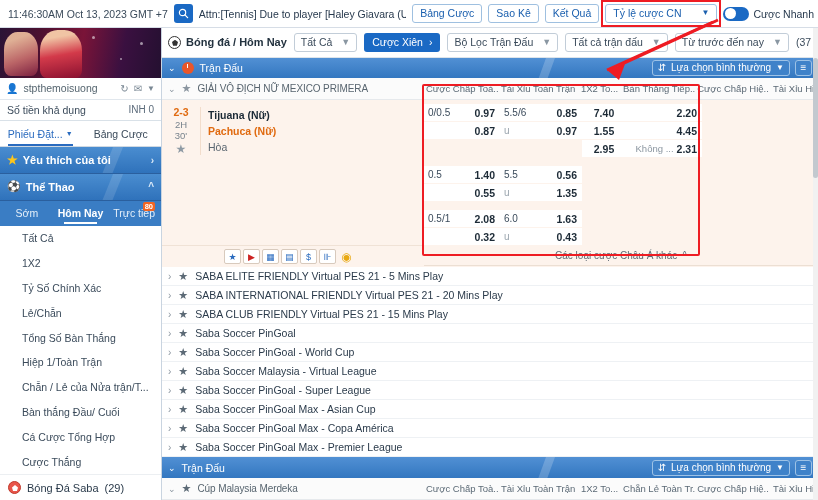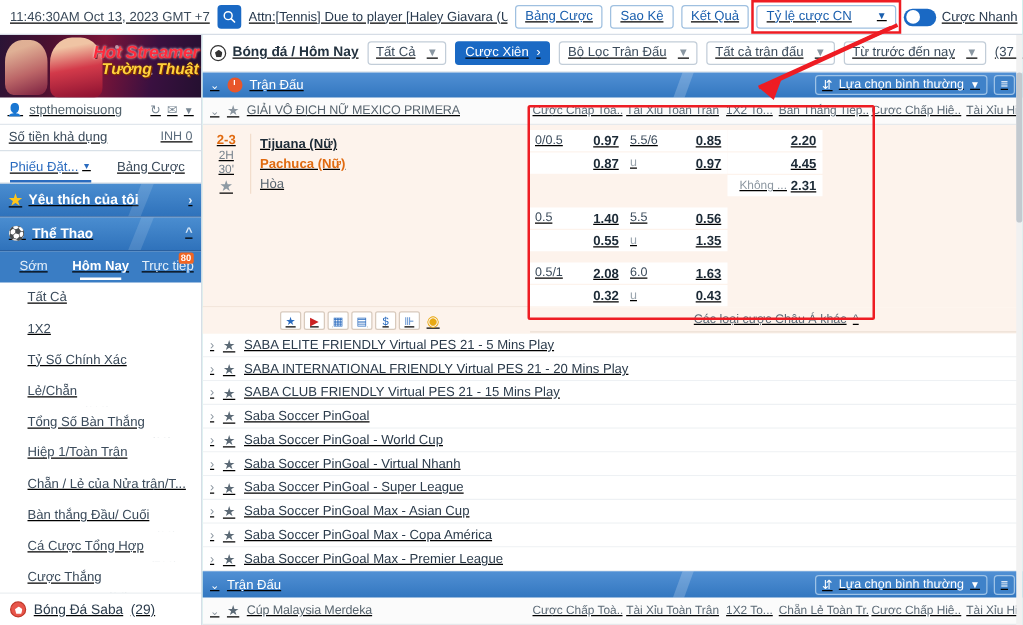--- a/index.html
+++ b/index.html
@@ -3,21 +3,21 @@
 <meta charset="utf-8">
 <style>
   * { box-sizing: border-box; margin: 0; padding: 0; }
   html, body {
     width: 818px; height: 500px;
     font-family: "Liberation Sans", sans-serif;
     font-size: 11px;
     background: #ffffff;
     overflow: hidden;
   }
-  #app { position: relative; width: 818px; height: 500px; background:#14b8a6;text-decoration:underline; }
+  #app { position: relative; width: 818px; height: 500px; background:#14b8a6; }
 
   
   .topbar {
     height: 28px; width: 818px;
     background: #ffffff;
     display: flex; align-items: center;
     gap: 6px; padding: 0 4px;
     border-bottom: 1px solid #d6dde6;
   }
   .clock { font-size: 10.5px; color: #3a4a5a; white-space: nowrap; padding-left:4px; }
@@ -331,24 +331,20 @@
   <div class="body-row">
 
     <div class="sidebar">
 
       <div class="promo">
         <div class="girl1"></div>
         <div class="girl2"></div>
         <div class="sparkle" style="left:92px;top:8px;width:3px;height:3px;"></div>
         <div class="sparkle" style="left:120px;top:30px;width:2px;height:2px;"></div>
         <div class="sparkle" style="left:140px;top:14px;width:3px;height:3px;"></div>
-        <div class="promo-text">
-          <div class="promo-t1">Hot Streamer</div>
-          <div class="promo-t2">Tường Thuật</div>
-        </div>
       </div>
 
       <div class="acct-row">
         <span style="font-size:10px;color:#55656f;">👤</span>
         <span class="acct-name">stpthemoisuong</span>
         <span style="font-size:10px;color:#7a8894;">↻</span>
         <span style="font-size:10px;color:#7a8894;">✉</span>
         <span style="font-size:8px;color:#7a8894;">▼</span>
       </div>
 
@@ -539,20 +535,31 @@
               <div class="ocell">
                 <span class="hd">5.5/6</span>
                 <span class="pr">0.85</span>
               </div>
               <div class="ocell">
                 <span class="hd u">u</span>
                 <span class="pr">0.97</span>
               </div>
               <div class="ocell empty"></div>
             </div>
+            <div class="ocol" style="width:44px;">
+              <div class="ocell center">
+                <span class="pr c">7.40</span>
+              </div>
+              <div class="ocell center">
+                <span class="pr c">1.55</span>
+              </div>
+              <div class="ocell center">
+                <span class="pr c">2.95</span>
+              </div>
+            </div>
             <div class="ocol" style="width:76px;">
               <div class="ocell">
                 <span class="notxt"></span>
                 <span class="pr">2.20</span>
               </div>
               <div class="ocell">
                 <span class="notxt"></span>
                 <span class="pr">4.45</span>
               </div>
               <div class="ocell">
@@ -652,21 +659,21 @@
           <span>Saba Soccer PinGoal</span>
         </div>
         <div class="lrow">
           <span class="chev">›</span>
           <span class="star">★</span>
           <span>Saba Soccer PinGoal - World Cup</span>
         </div>
         <div class="lrow">
           <span class="chev">›</span>
           <span class="star">★</span>
-          <span>Saba Soccer PinGoal - Virtual Nhanh</span>
+          <span>Saba Soccer Malaysia - Virtual League</span>
         </div>
         <div class="lrow">
           <span class="chev">›</span>
           <span class="star">★</span>
           <span>Saba Soccer PinGoal - Super League</span>
         </div>
         <div class="lrow">
           <span class="chev">›</span>
           <span class="star">★</span>
           <span>Saba Soccer PinGoal Max - Asian Cup</span>

